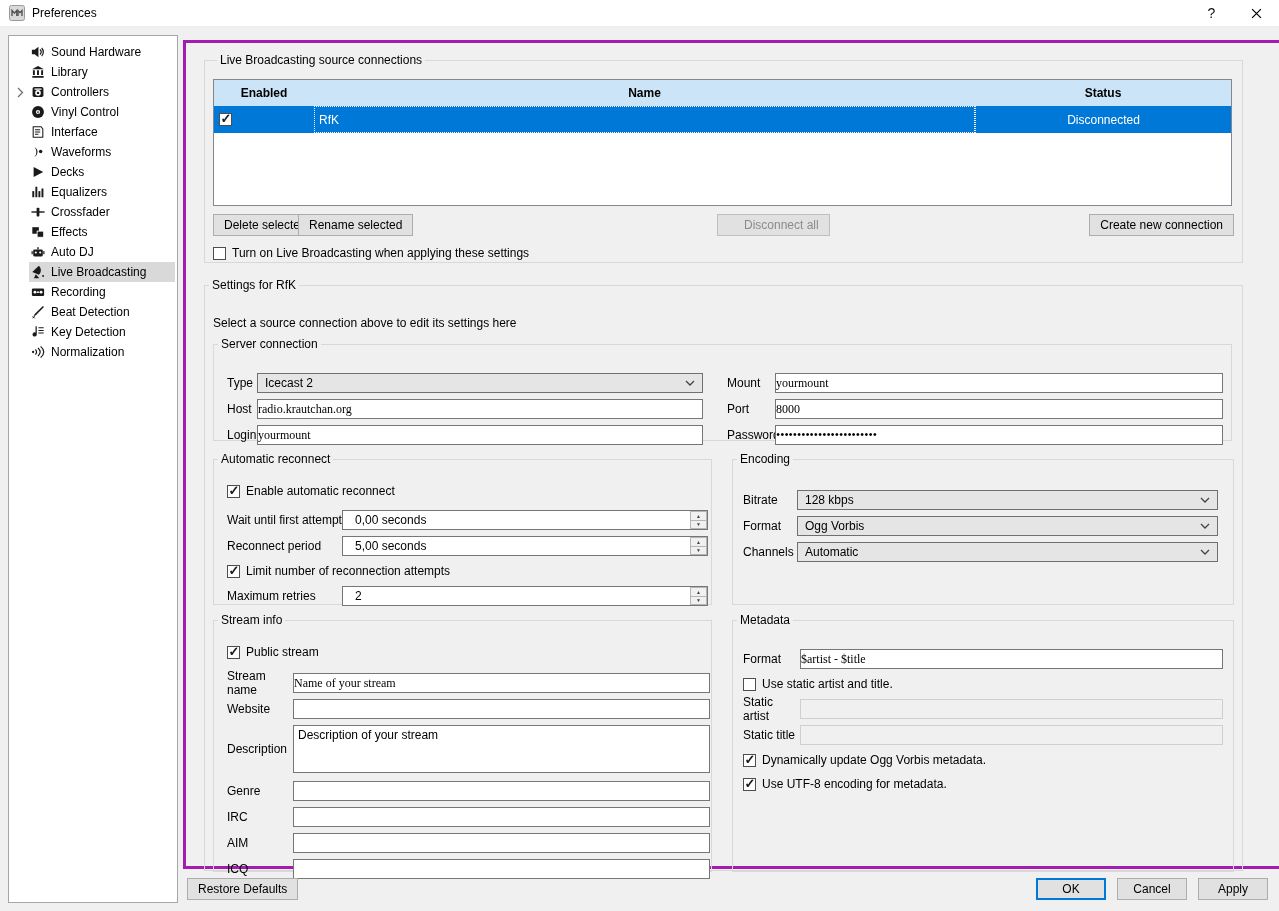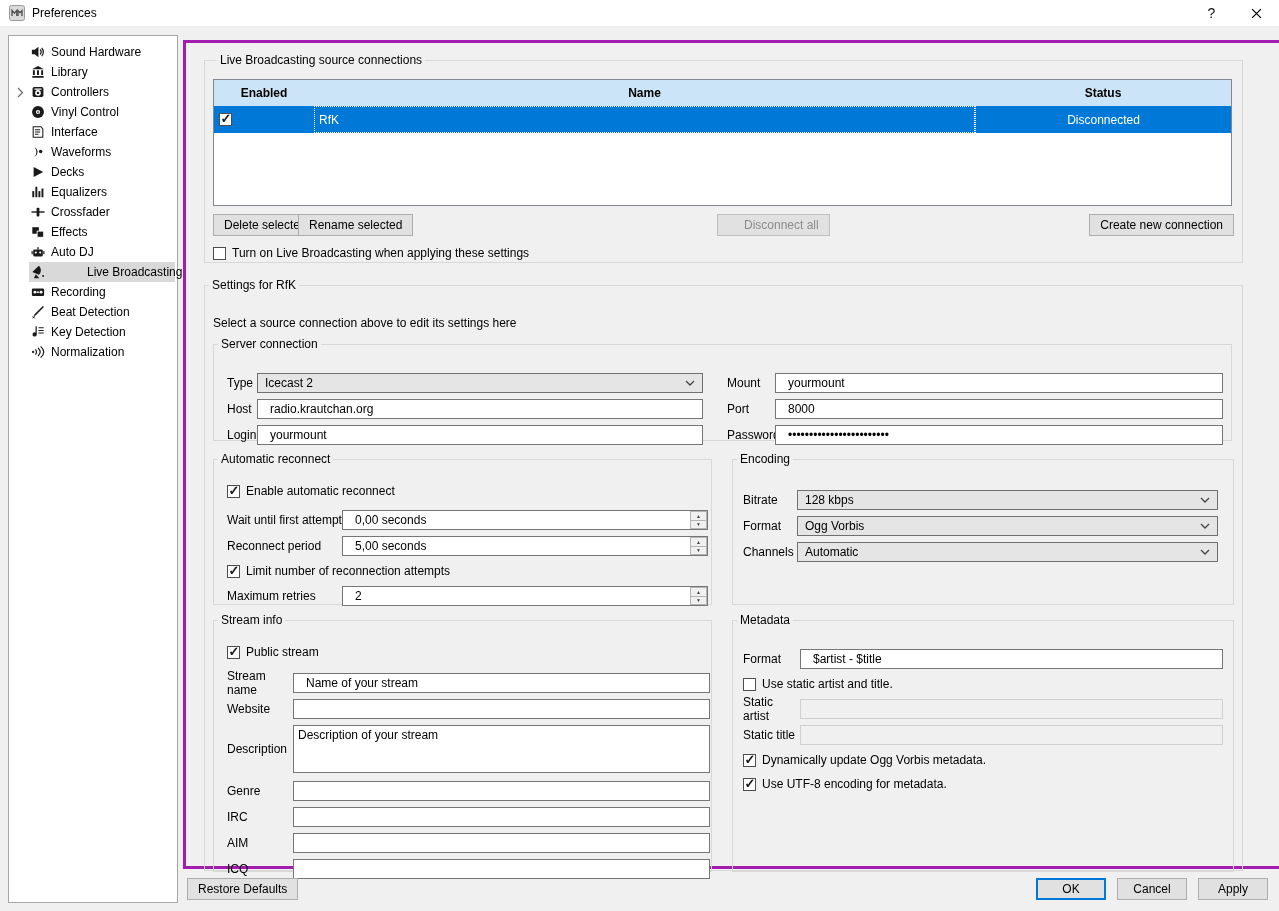--- a/index.html
+++ b/index.html
@@ -16,21 +16,21 @@
   .app-icon { margin-left:9px; width:16px; height:16px; flex:none; }
   .tb-title { margin-left:7px; }
   .tb-spacer { flex:1; }
   .tb-btn { width:45px; height:26px; display:flex; align-items:center; justify-content:center;
     font-size:14px; color:#111; }
   
   .sidebar { position:absolute; left:8px; top:35px; width:170px; height:868px;
     background:#fff; border:1px solid #a6a6a6; padding-top:6px; }
   .side-item { position:relative; height:20px; margin:0 2px 0 20px;
     display:flex; align-items:center; }
-  .side-item.selected { background:#d9d9d9;gap:36px; }
+  .side-item.selected { background:#d9d9d9; }
   .expand { position:absolute; left:-15px; top:4px; width:12px; height:12px;
     display:flex; align-items:center; justify-content:center; }
   .sicon { width:17px; height:16px; flex:none; display:flex; align-items:center; justify-content:center; }
   .sicon svg { display:block; }
   .slabel { margin-left:5px; white-space:nowrap; }
   
   .content { position:absolute; left:183px; top:40px; width:1258px; height:829px;
     background:#f0f0f0; border:3px solid #a21caf; }
   .content-inner { position:absolute; left:0; top:0; right:17px; bottom:0; }
   .vscroll { position:absolute; right:0; top:0; bottom:0; width:17px; background:#f0f0f0;
@@ -79,22 +79,22 @@
   .conn-turnon { margin-top:10px; }
   
   .cbrow { display:flex; align-items:center; gap:6px; }
   .cb { width:13px; height:13px; background:#fff; border:1px solid #4d4d4d; position:relative; flex:none; }
   .cb.checked::after { content:"✓"; position:absolute; left:0.5px; top:-3px;
     font-size:13px; font-weight:bold; color:#1a1a1a; }
   
   .frow { position:absolute; display:flex; align-items:center; height:20px; }
   .frow.tall { height:48px; }
   .flabel { flex:none; }
-  .tin { border:1px solid #767676; background:#fff; height:20px; padding:0 12px;
-    font-family:Liberation Sans, sans-serif; font-size:12px; color:#000; }
+  .tin { border:1px solid #767676; background:#fff; height:20px; padding:0 0;
+    font-family:Liberation Serif, serif; font-size:12px; color:#000; }
   .tin.dis { background:#f0f0f0; border-color:#cfcfcf; }
   .tarea { border:1px solid #767676; background:#fff; height:48px; padding:2px 4px;
     font-family:"Liberation Sans", sans-serif; font-size:12px; resize:none; overflow:hidden; }
   .combo { display:flex; align-items:center; justify-content:space-between;
     background:#e5e5e5; border:1px solid #707070; height:20px; padding:0 7px; }
   .spin { display:flex; border:1px solid #767676; background:#fff; height:20px; }
   .spin input { flex:1; border:none; outline:none; padding:0 12px; min-width:0;
     font-family:"Liberation Sans", sans-serif; font-size:12px; background:transparent; }
   .spin-btns { width:17px; flex:none; display:flex; flex-direction:column; }
   .spin-btn { flex:1; display:flex; align-items:center; justify-content:center;

